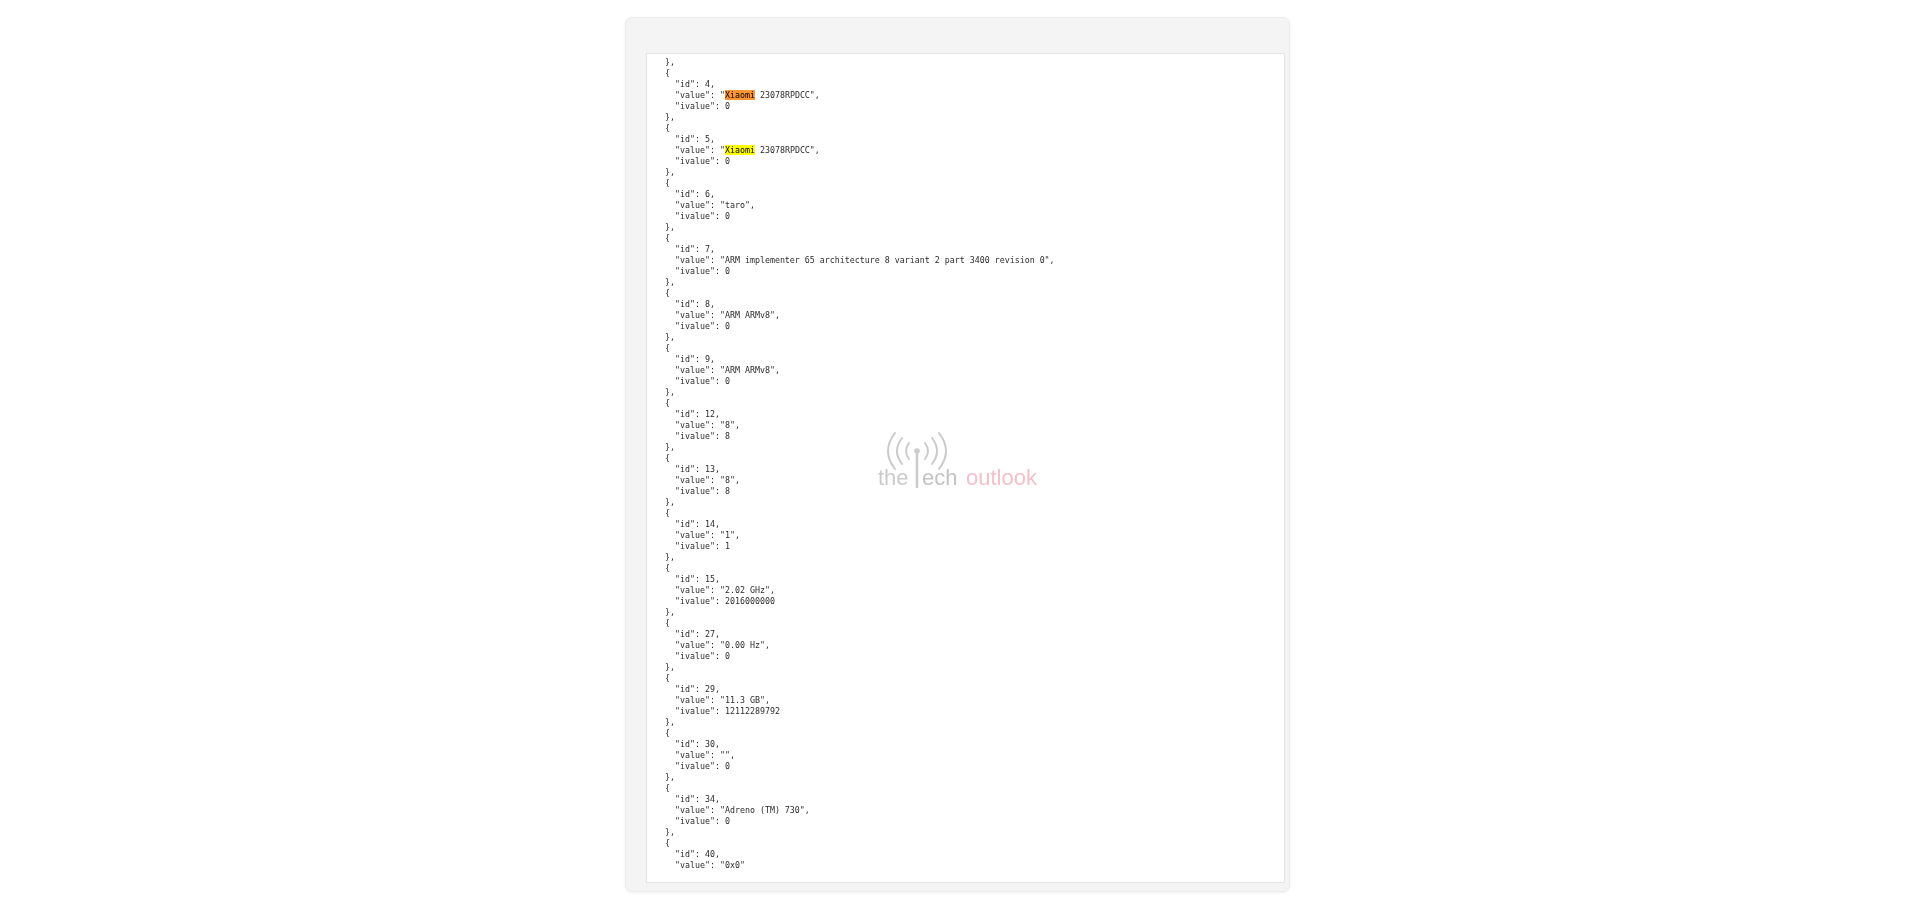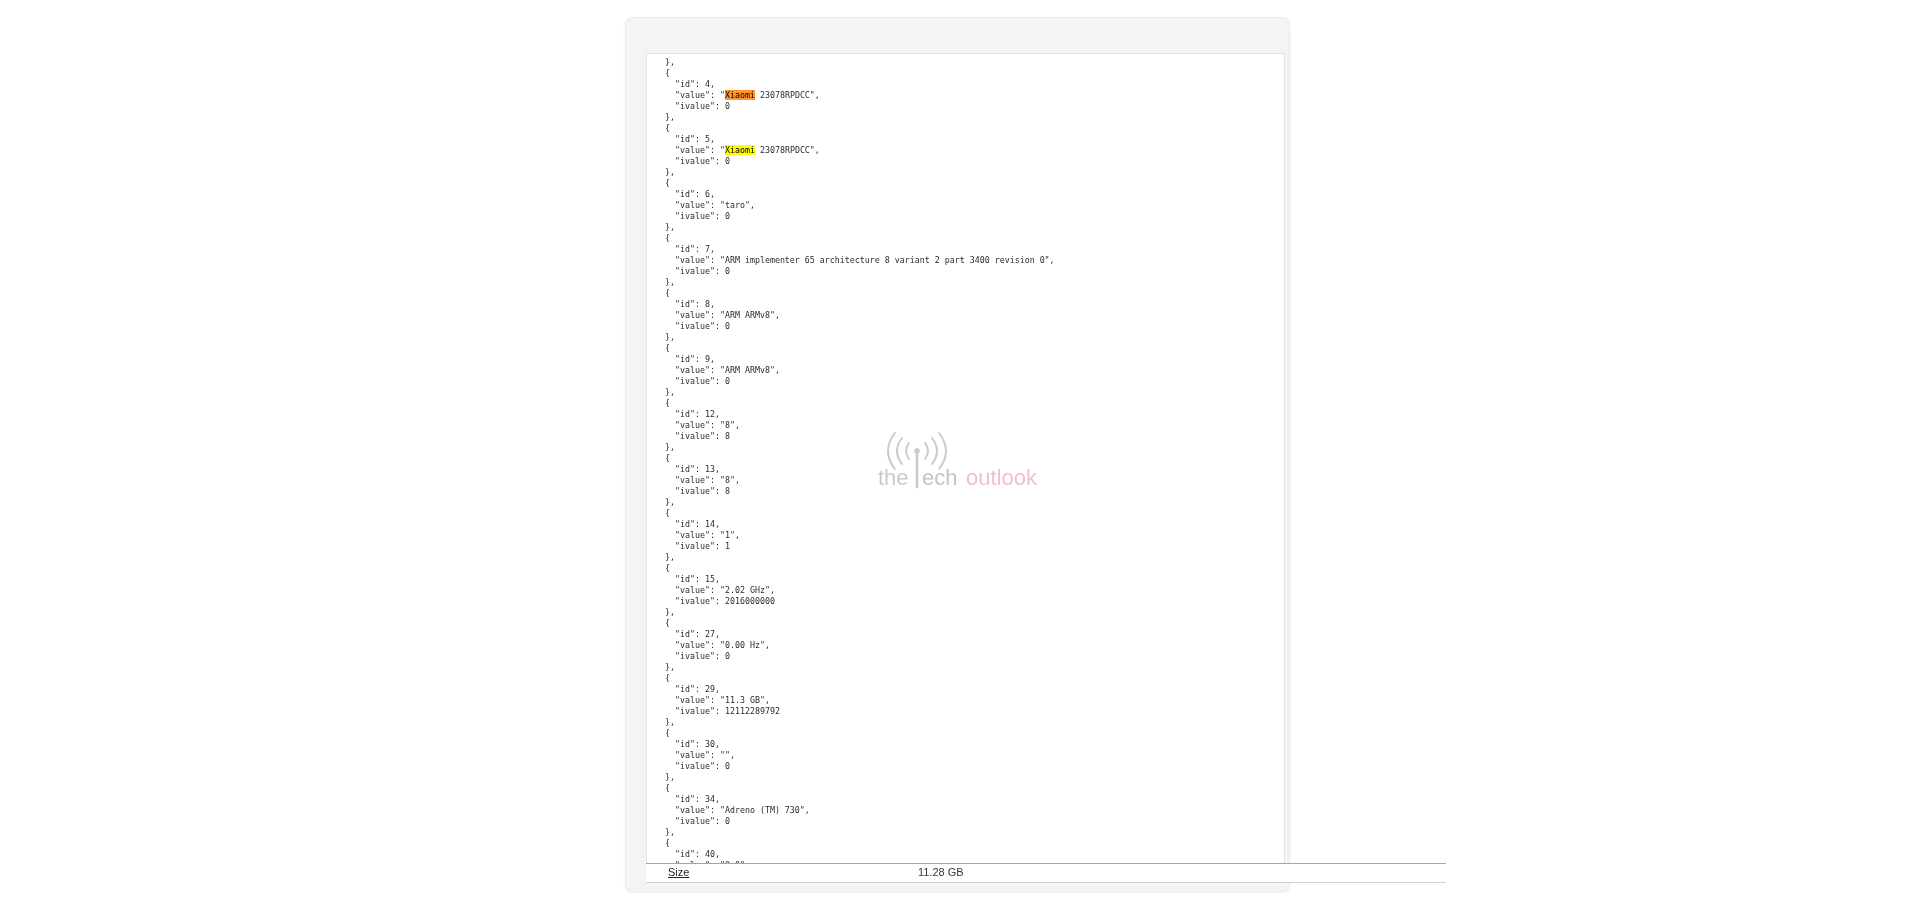--- a/index.html
+++ b/index.html
@@ -54,18 +54,14 @@
       <path d="M65,23 q6,8 0,16"></path>
       <path d="M72,18 q10,13 0,26"></path>
       <path d="M79,13 q14,18 0,36"></path>
       <line x1="57" y1="34" x2="57" y2="67" stroke-width="2.6"></line>
     </g>
     <text x="18" y="65" font-size="22" fill="#cbcbcb">the</text>
     <text x="62" y="65" font-size="22" fill="#c4c4c4">ech</text>
     <text x="106" y="65" font-size="22" fill="#f2bfca">outlook</text>
   </svg>
 
-  <div class="footer-row">
-    <a class="size-label">Size</a>
-    <span class="size-value">11.28 GB</span>
-  </div>
 
 </div>
 
 </body></html>

